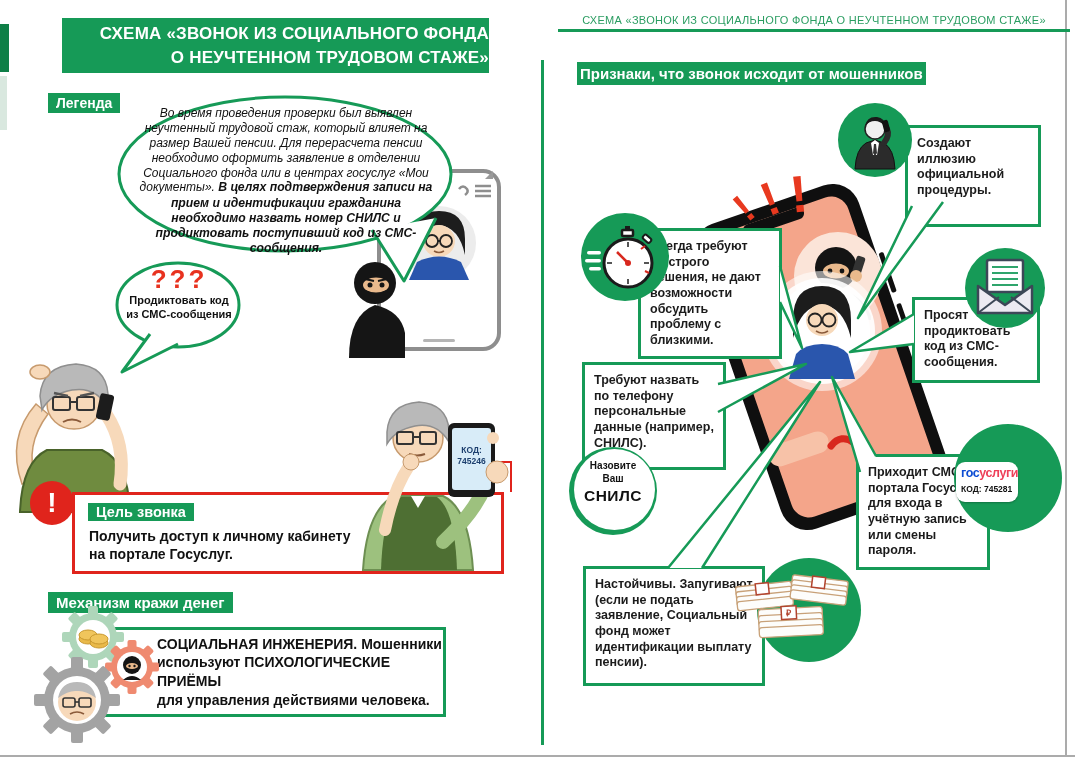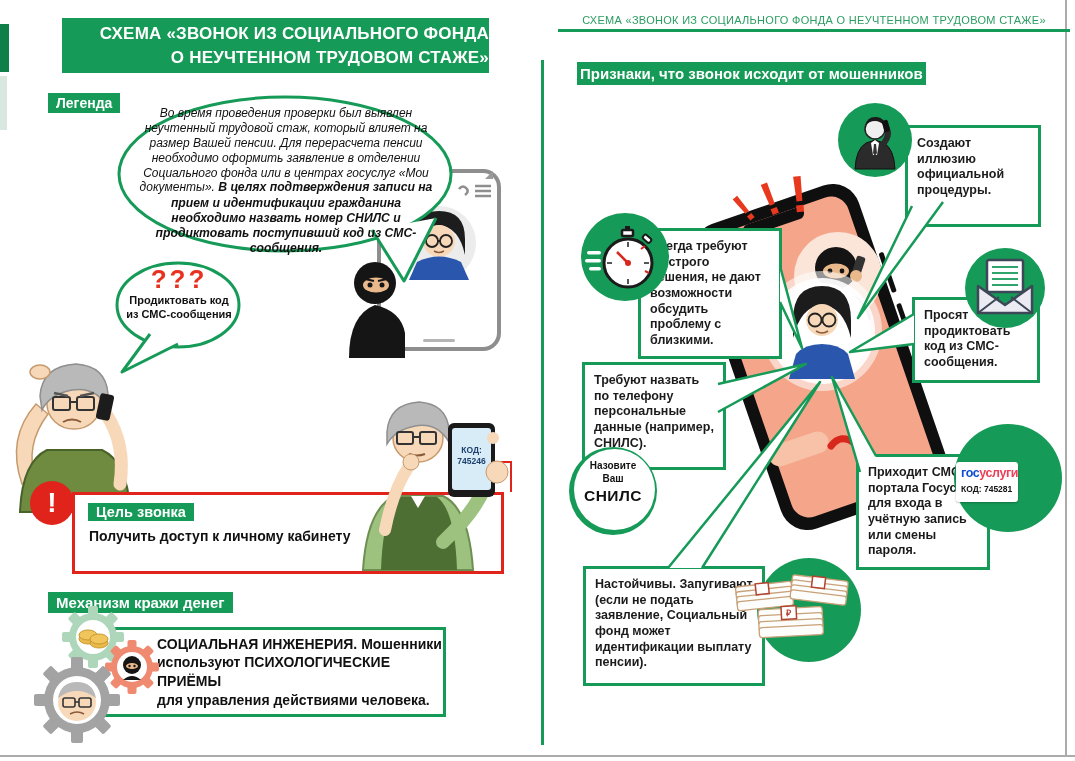--- a/index.html
+++ b/index.html
@@ -71,21 +71,21 @@
   .co,.goal-box,.mech-box{box-sizing:content-box}
 
   
   .circ{position:absolute;border-radius:50%}
   .snils-green{left:569px;top:447px;width:88px;height:88px;background:var(--green)}
   .snils-white{left:574px;top:449px;width:81px;height:81px;background:#fff;border-radius:50%}
   .snils-text{left:569px;top:460px;width:88px;text-align:center;font-weight:bold;color:#111}
   .snils-text .s1{font-size:10px;line-height:1.25}
   .snils-text .s3{font-size:15.5px;letter-spacing:.5px;margin-top:2px}
   .gos-circle{left:954px;top:424px;width:108px;height:108px;background:var(--green)}
-  .gos-card{left:956px;top:462px;width:62px;height:40px;background:#fff;border-radius:3px;
+  .gos-card{left:956px;top:462px;width:62px;height:40px;background:#fff;border-radius:9px;
     box-shadow:0 1px 2px rgba(0,0,0,.25);padding:5px 4px 0 5px}
   .gos-logo{font-weight:bold;font-size:12.5px;letter-spacing:-.4px;line-height:1}
   .gos-logo .b{color:#0d4cd3}.gos-logo .r{color:#ee3f58}
   .gos-code{font-weight:bold;font-size:8.5px;color:#111;margin-top:4px}
 
   
   .alert-mark{position:absolute;color:var(--alert);font-weight:bold;line-height:1}
   .am1{left:737px;top:188px;font-size:40px;transform:rotate(-40deg)}
   .am2{left:762px;top:175px;font-size:47px;transform:rotate(-22deg)}
   .am3{left:790px;top:168px;font-size:52px;transform:rotate(-6deg)}
@@ -173,20 +173,21 @@
   <div class="abs thought-text">
     <div class="qqq">???</div>
     <div class="tthink">Продиктовать код
 из СМС-сообщения</div>
   </div>
 
   <div class="abs goal-box">
     <div class="goal-label">Цель звонка</div>
     <div class="goal-text">
       <div>Получить доступ к личному кабинету</div>
+      <div>на портале Госуслуг.</div>
     </div>
   </div>
   <div class="abs excl">!</div>
   <div class="abs red-connector"></div>
 
   <svg class="abs" style="left:323px;top:390px" width="190" height="180" viewBox="0 0 190 180">
     <path d="M40,180 Q44,118 72,106 L120,106 Q146,118 150,180 Z" fill="#9dc17e" stroke="#6d8f52" stroke-width="2"></path>
     <path d="M58,180 Q60,120 78,107 L114,107 Q132,120 134,180 Z" fill="#4e6f33"></path>
     <polygon points="88,106 95,118 102,106" fill="#fff"></polygon>
     <path d="M120,152 Q152,122 162,96" fill="none" stroke="#9dc17e" stroke-width="14" stroke-linecap="round"></path>

